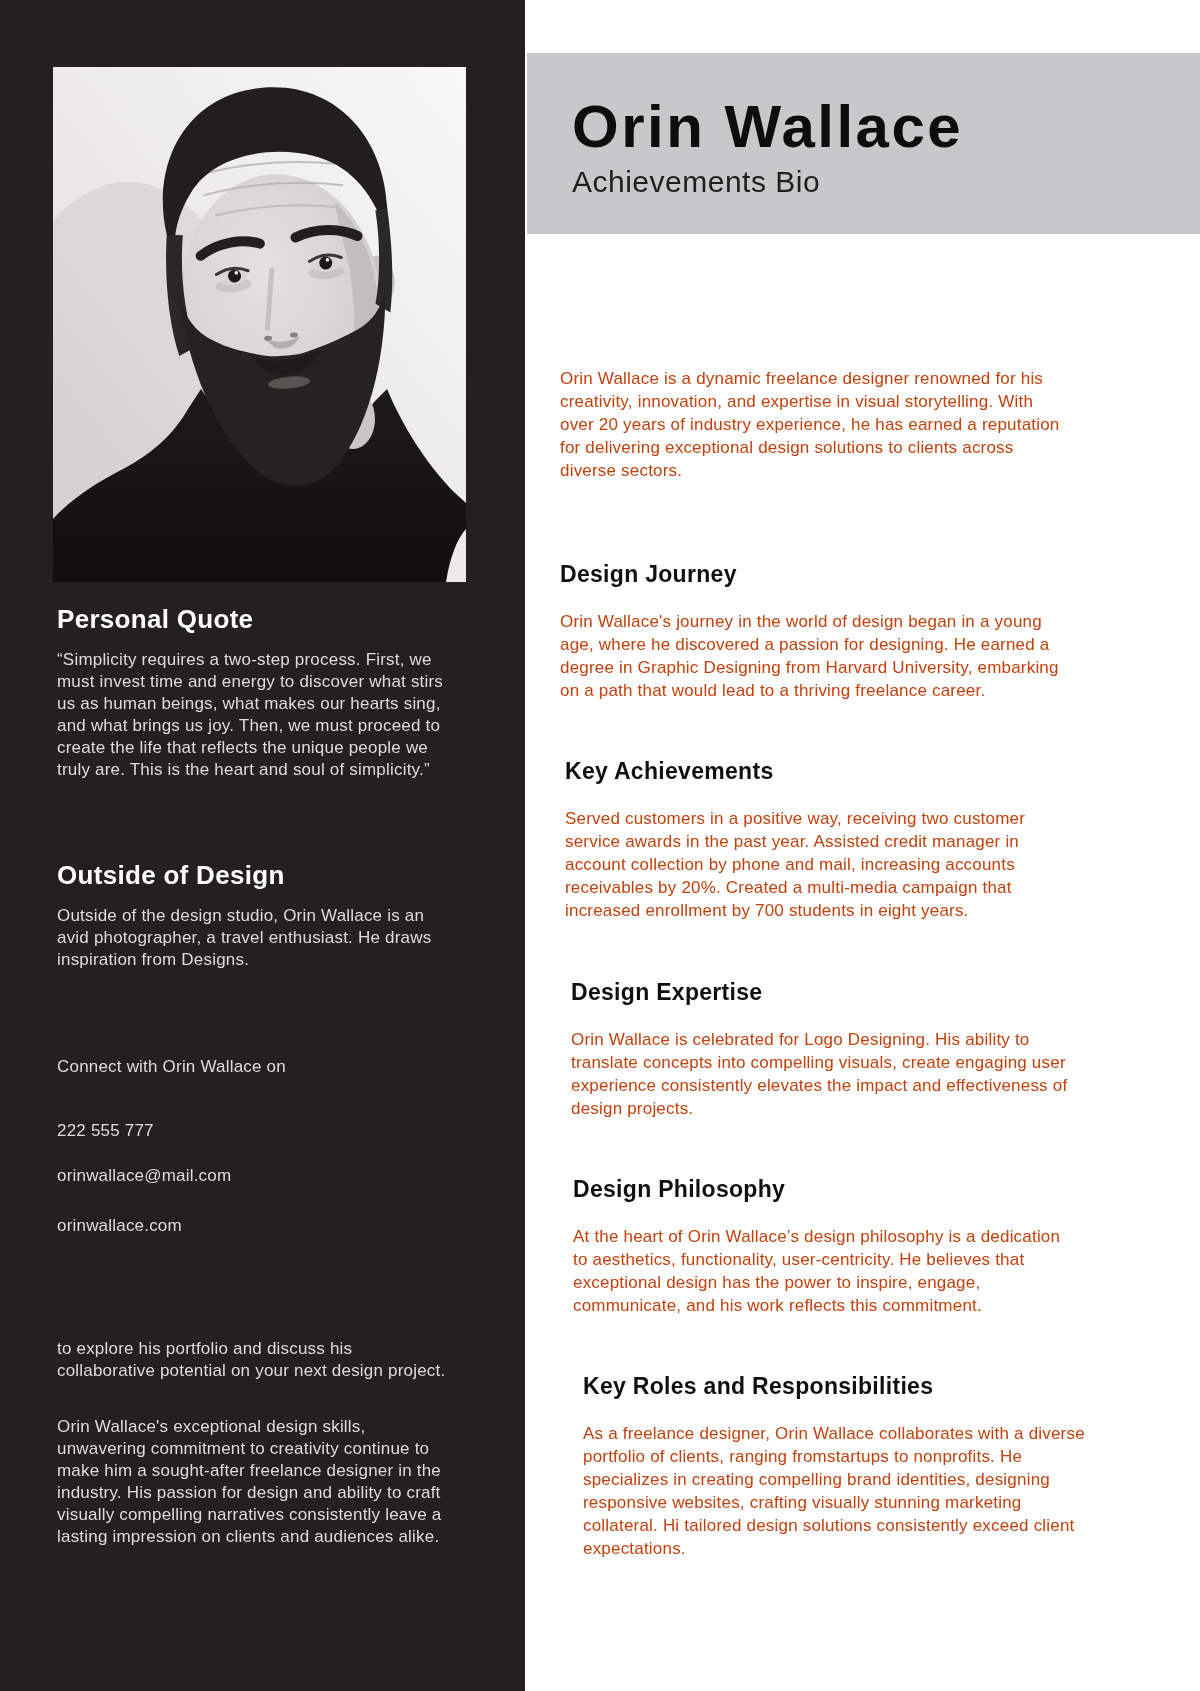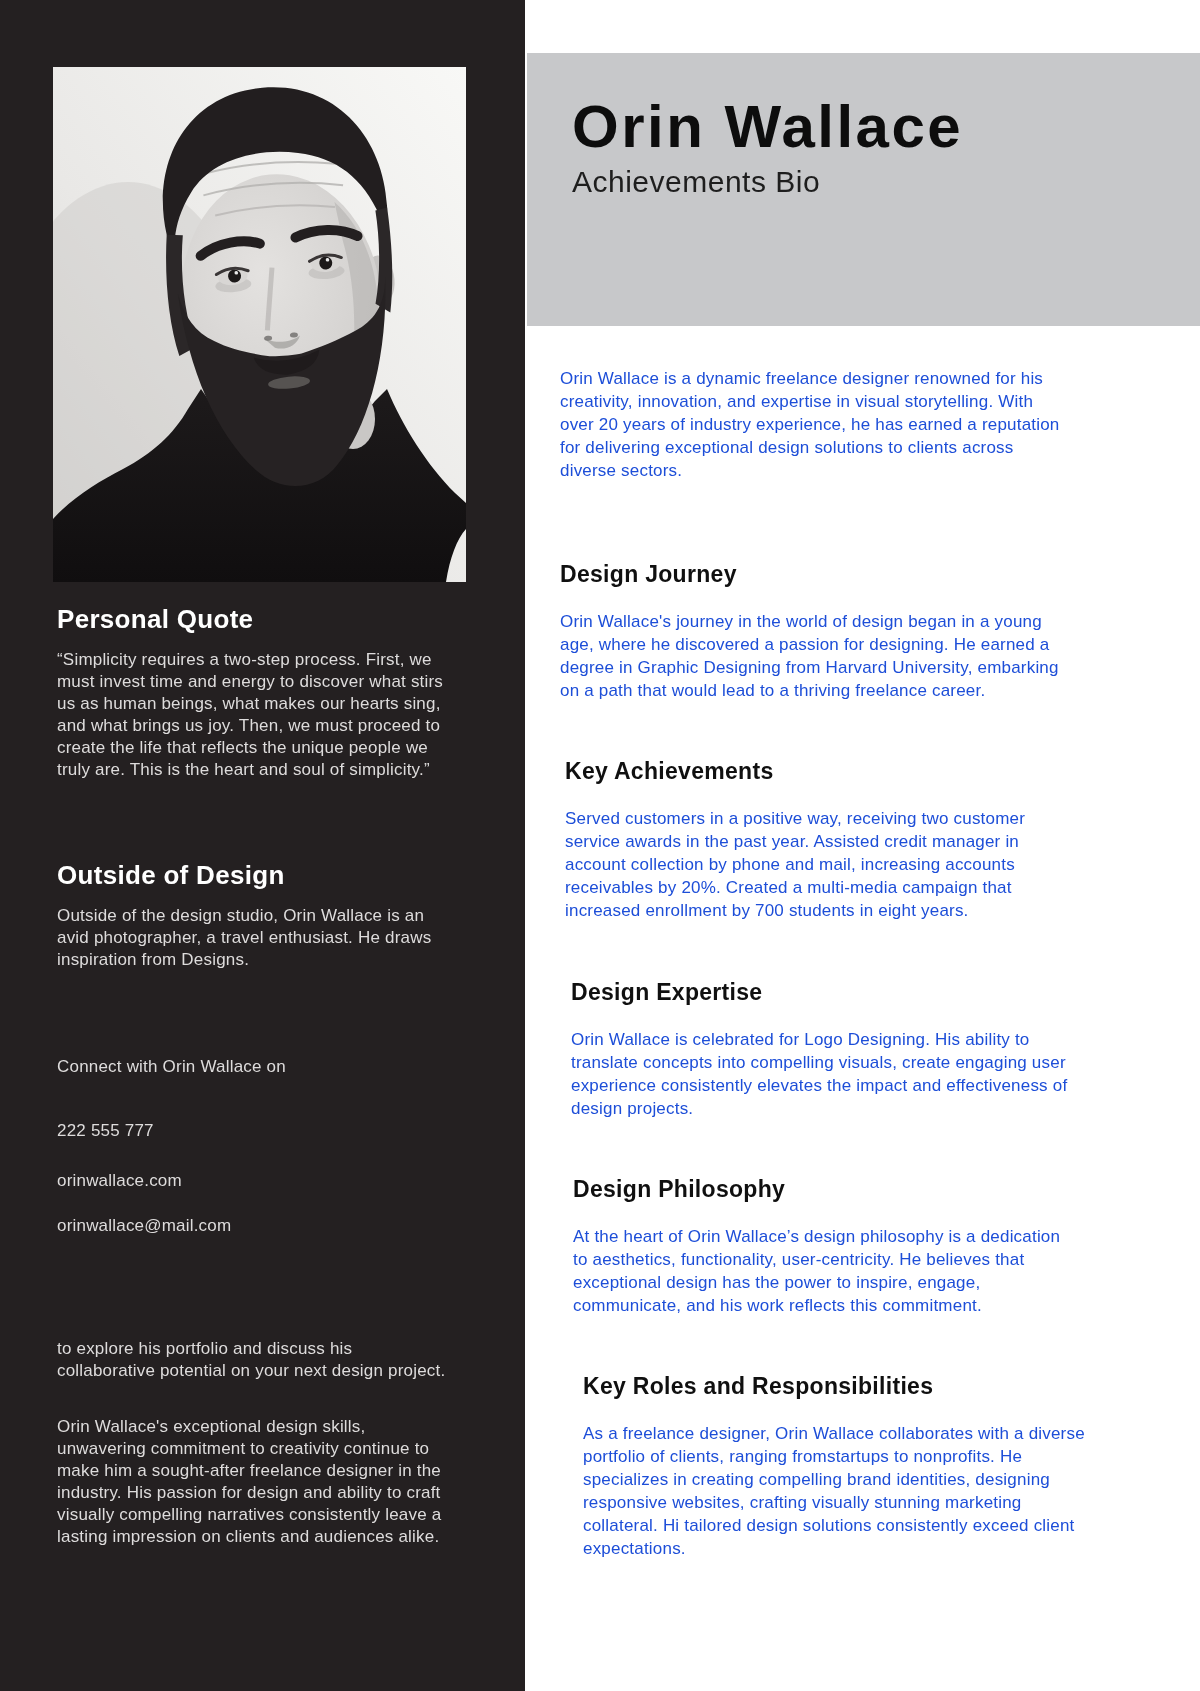--- a/index.html
+++ b/index.html
@@ -29,39 +29,39 @@
     margin:14px 0 0 0;font-size:17px;line-height:22px;
     letter-spacing:.2px;color:#dedcdc;
   }
   .sb-p{position:absolute;left:57px;width:392px;margin:0;}
   .contact-line{margin:0;font-size:17px;line-height:22px;letter-spacing:.2px;color:#d9d7d7;}
   .contact-line.phone{margin-top:42px;}
   .contact-line.email{margin-top:23px;}
   .contact-line.web{margin-top:28px;}
   
   .band{
-    position:absolute;left:527px;top:53px;width:673px;height:273px;
+    position:absolute;left:527px;top:53px;width:673px;height:181px;
     background:#c7c8ca;box-sizing:border-box;padding:42px 0 0 45px;
   }
   .band h1{
     margin:0;font-size:60px;font-weight:bold;letter-spacing:2.5px;
     color:#0d0d0d;line-height:1.05;
   }
   .band .subtitle{
     margin-top:7px;font-size:30px;color:#1e1e1e;letter-spacing:.5px;
   }
   
   .content-section{position:absolute;left:560px;width:505px;}
   .content-section h2{
     margin:0;font-size:23px;font-weight:bold;color:#101010;
     letter-spacing:.3px;line-height:1.2;
   }
   .content-section p{
     margin:21px 0 0 0;font-size:17px;line-height:23px;
-    letter-spacing:.2px;color:#1d4ed8;
+    letter-spacing:.2px;color:#c2410c;
   }
 </style>
 </head>
 <body>
 
 <aside class="sidebar">
 
   <div class="photo" role="img" aria-label="Black and white studio portrait of Orin Wallace, a bearded man in dark clothing">
     <svg viewBox="0 0 413 515" preserveAspectRatio="xMidYMid slice">
       <defs>
@@ -138,22 +138,22 @@
   </section>
 
   <section class="sb-block" style="top:604px">
     <h3>Personal Quote</h3>
     <p>“Simplicity requires a two-step process. First, we must invest time and energy to discover what stirs us as human beings, what makes our hearts sing, and what brings us joy. Then, we must proceed to create the life that reflects the unique people we truly are. This is the heart and soul of simplicity.”</p>
   </section>
 
   <section class="sb-block" style="top:1042px">
     <p class="contact-line intro" style="margin-top:14px">Connect with Orin Wallace on</p>
     <p class="contact-line phone">222 555 777</p>
+    <p class="contact-line email">orinwallace@mail.com</p>
     <p class="contact-line web">orinwallace.com</p>
-    <p class="contact-line email">orinwallace@mail.com</p>
   </section>
 
   <p class="sb-p" style="top:1338px">to explore his portfolio and discuss his collaborative potential on your next design project.</p>
   <p class="sb-p" style="top:1416px">Orin Wallace's exceptional design skills, unwavering commitment to creativity continue to make him a sought-after freelance designer in the industry. His passion for design and ability to craft visually compelling narratives consistently leave a lasting impression on clients and audiences alike.</p>
 
 </aside>
 
 <header class="band">
   <h1>Orin Wallace</h1>
   <div class="subtitle">Achievements Bio</div>

